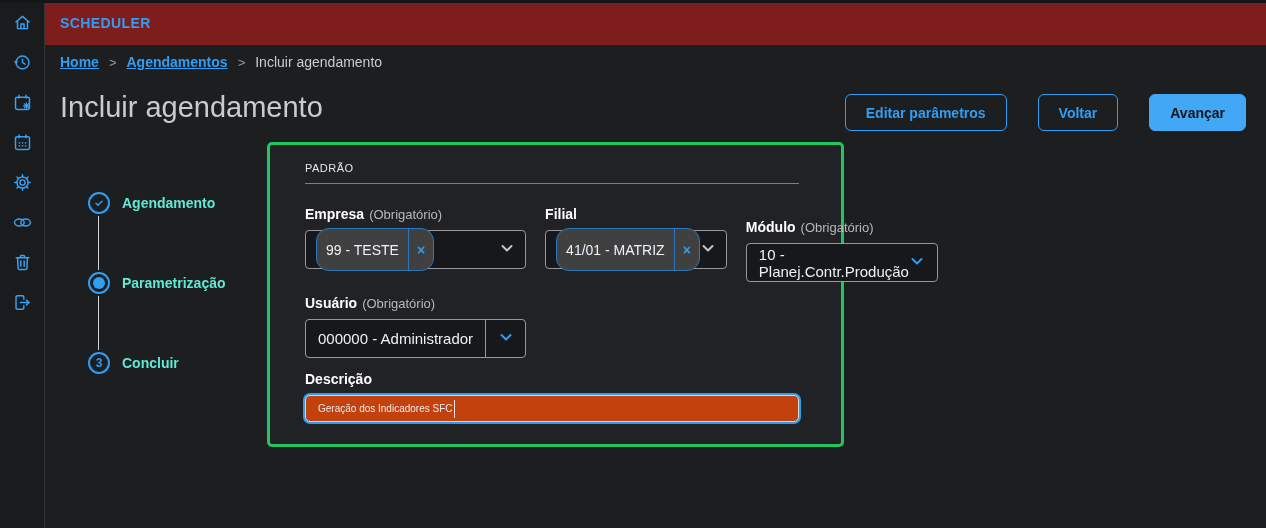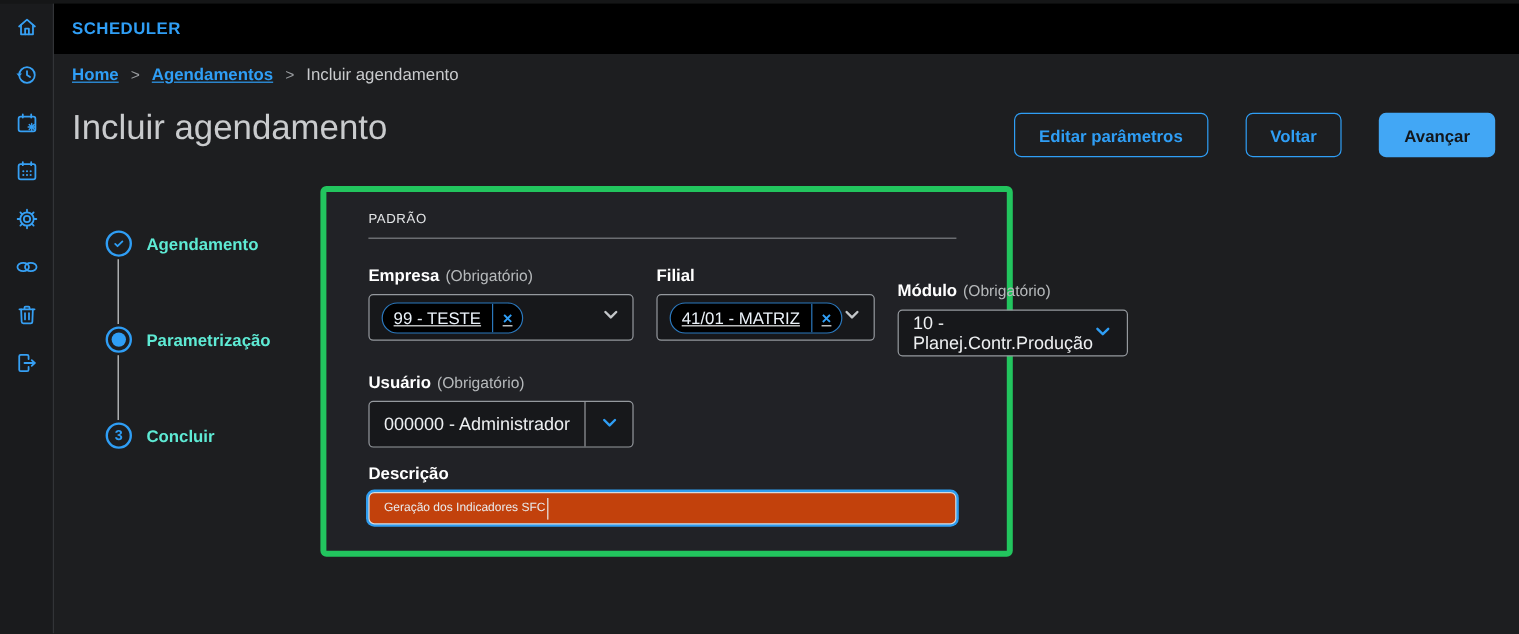--- a/index.html
+++ b/index.html
@@ -8,21 +8,21 @@
 
   .top-edge { position:absolute; top:0; left:0; width:100%; height:3px; background:#151617; z-index:5; }
 
   
   .sidebar { position:absolute; top:0; left:0; width:45px; height:528px; background:#1a1b1d; border-right:1px solid #323437; z-index:2; }
   .nav-icon { width:44px; height:40px; display:flex; align-items:center; justify-content:center; cursor:pointer; }
   .nav-icon:first-child { margin-top:2px; }
   .nav-icon svg { width:21px; height:21px; stroke:#36a0f4; fill:none; stroke-width:1.7; stroke-linecap:round; stroke-linejoin:round; }
 
   
-  .topbar { position:absolute; top:0; left:45px; right:0; height:45px; background:#000000; display:flex; align-items:center; padding-left:15px; }
+  .topbar { position:absolute; top:0; left:45px; right:0; height:45px; background:#7f1d1d; display:flex; align-items:center; padding-left:15px; }
   .app-title { color:#2f9ef5; font-size:14px; font-weight:700; letter-spacing:.4px; }
 
   
   .main { position:absolute; top:45px; left:45px; right:0; bottom:0; background:#1d1e20; }
 
   .breadcrumb { position:absolute; top:9px; left:15px; display:flex; align-items:center; gap:10px; font-size:14px; }
   .crumb-link { color:#2f9ef5; font-weight:700; text-decoration:underline; cursor:pointer; }
   .crumb-sep { color:#9a9da0; font-size:13px; }
   .crumb-current { color:#c9cbcd; }
 
@@ -36,32 +36,32 @@
   .stepper { position:absolute; left:43px; top:147px; width:180px; height:200px; }
   .step { position:absolute; left:0; display:flex; align-items:center; height:22px; cursor:pointer; }
   .step-circle { width:22px; height:22px; border:2px solid #2f9ef5; border-radius:50%; display:flex; align-items:center; justify-content:center; flex:none; }
   .step-circle svg { width:12px; height:12px; stroke:#2f9ef5; fill:none; stroke-width:2; stroke-linecap:round; stroke-linejoin:round; }
   .step-dot { width:12px; height:12px; border-radius:50%; background:#2f9ef5; }
   .step-num { color:#2f9ef5; font-size:12px; font-weight:700; }
   .step-label { margin-left:12px; color:#5eead4; font-size:14px; font-weight:700; white-space:nowrap; }
   .connector { position:absolute; left:10px; width:1px; background:#cfd1d3; }
 
   
-  .card { position:absolute; left:222px; top:110px; width:577px; background:#212226; border:5px solid #22c55e; border-radius:5px; padding:0 42px 22px 35px; }
+  .card { position:absolute; left:222px; top:97px; width:577px; background:#212226; border:3px solid #22c55e; border-radius:5px; padding:0 42px 22px 35px; }
   .section-label { padding-top:17px; font-size:11px; color:#e4e6e8; letter-spacing:.5px; }
   .section-divider { height:1px; background:#7e8184; margin-top:9px; }
 
   .form-grid { display:grid; grid-template-columns:1fr 1fr 1fr; column-gap:19px; margin-top:22px; }
   .field-label { font-size:14px; font-weight:700; color:#ffffff; margin-bottom:8px; white-space:nowrap; }
   .req-hint { font-weight:400; color:#b6b9bb; font-size:13px; margin-left:5px; }
   .row2 { margin-top:13px; }
 
   .control { height:39px; border:1px solid #95999e; border-radius:4px; background:#17181b; display:flex; align-items:center; cursor:pointer; }
   .multi { padding:0 10px; justify-content:space-between; }
-  .tag { display:flex; align-items:center; background:#000000; border:1px solid #2b78bd; border-radius:13px; height:26px; overflow:hidden;text-decoration:underline; }
+  .tag { display:flex; align-items:center; background:#404040; border:1px solid #2b78bd; border-radius:13px; height:43px; overflow:hidden; }
   .tag-label { padding:0 9px; color:#ecf3fa; font-size:14px; white-space:nowrap; }
   .tag-x { padding:0 8px; color:#2f9ef5; font-size:14px; font-weight:700; border-left:1px solid #2b78bd; height:100%; display:flex; align-items:center; cursor:pointer; }
   .chev svg { width:16px; height:16px; fill:none; stroke-width:2; stroke-linecap:round; stroke-linejoin:round; }
   .chev.gray svg { stroke:#c3c6c9; }
   .chev.blue svg { stroke:#2f9ef5; }
 
   .select { padding:0 12px; justify-content:space-between; color:#eef0f2; font-size:15px; }
   .combo { padding:0; justify-content:space-between; color:#eef0f2; font-size:15px; }
   .combo-value { padding:0 12px; white-space:nowrap; }
   .combo-btn { width:40px; align-self:stretch; border-left:1px solid #95999e; display:flex; align-items:center; justify-content:center; cursor:pointer; }

